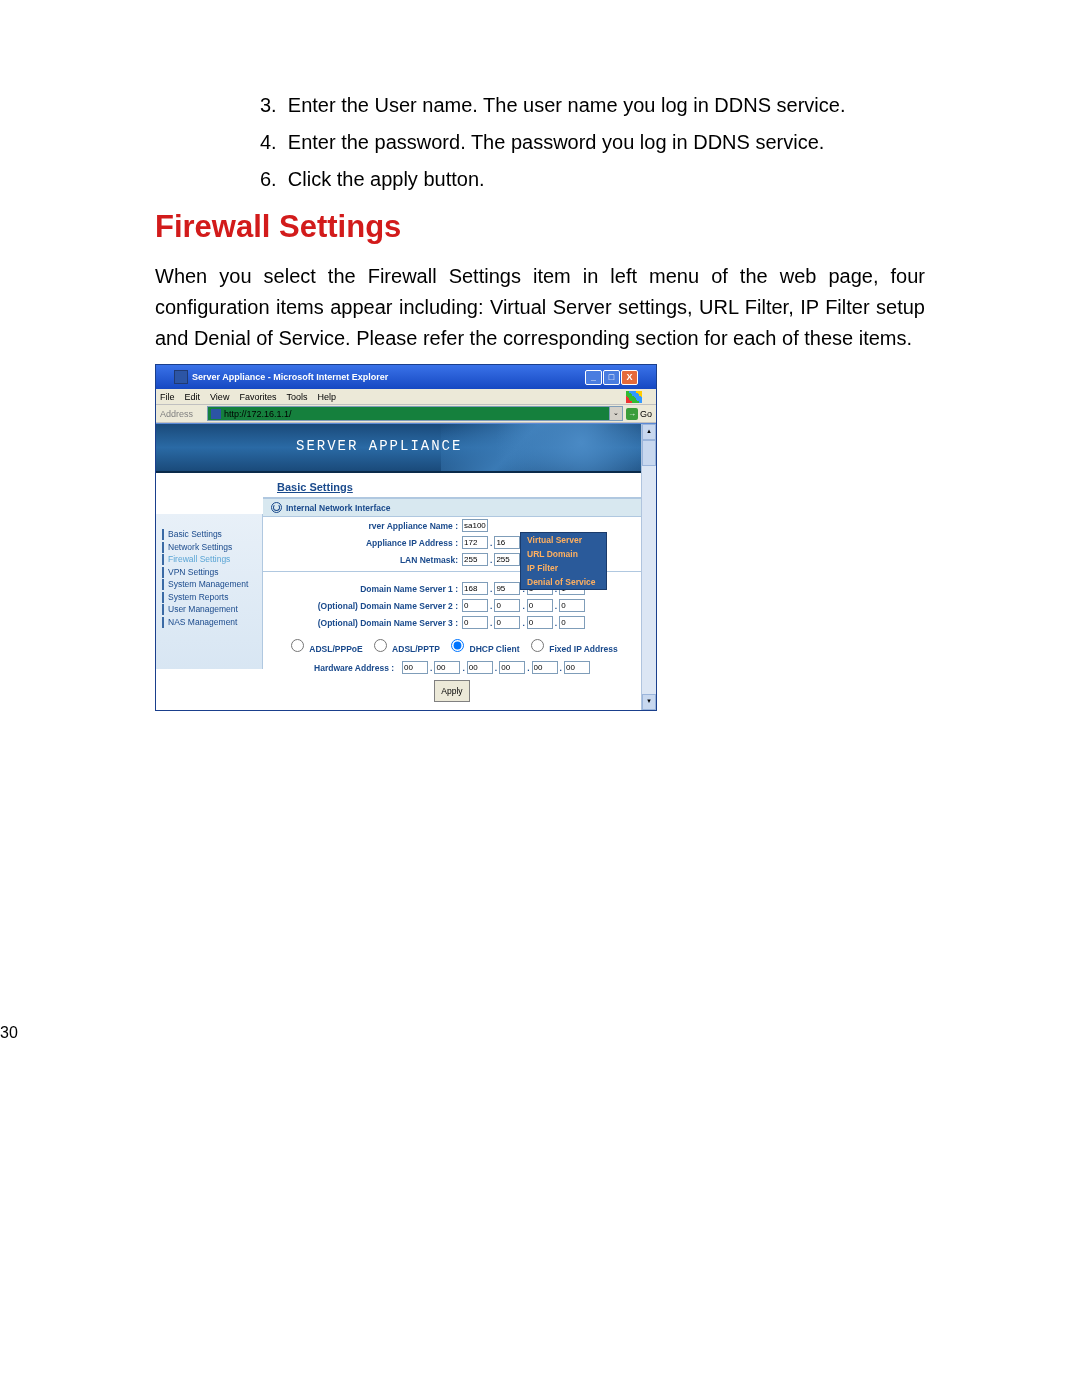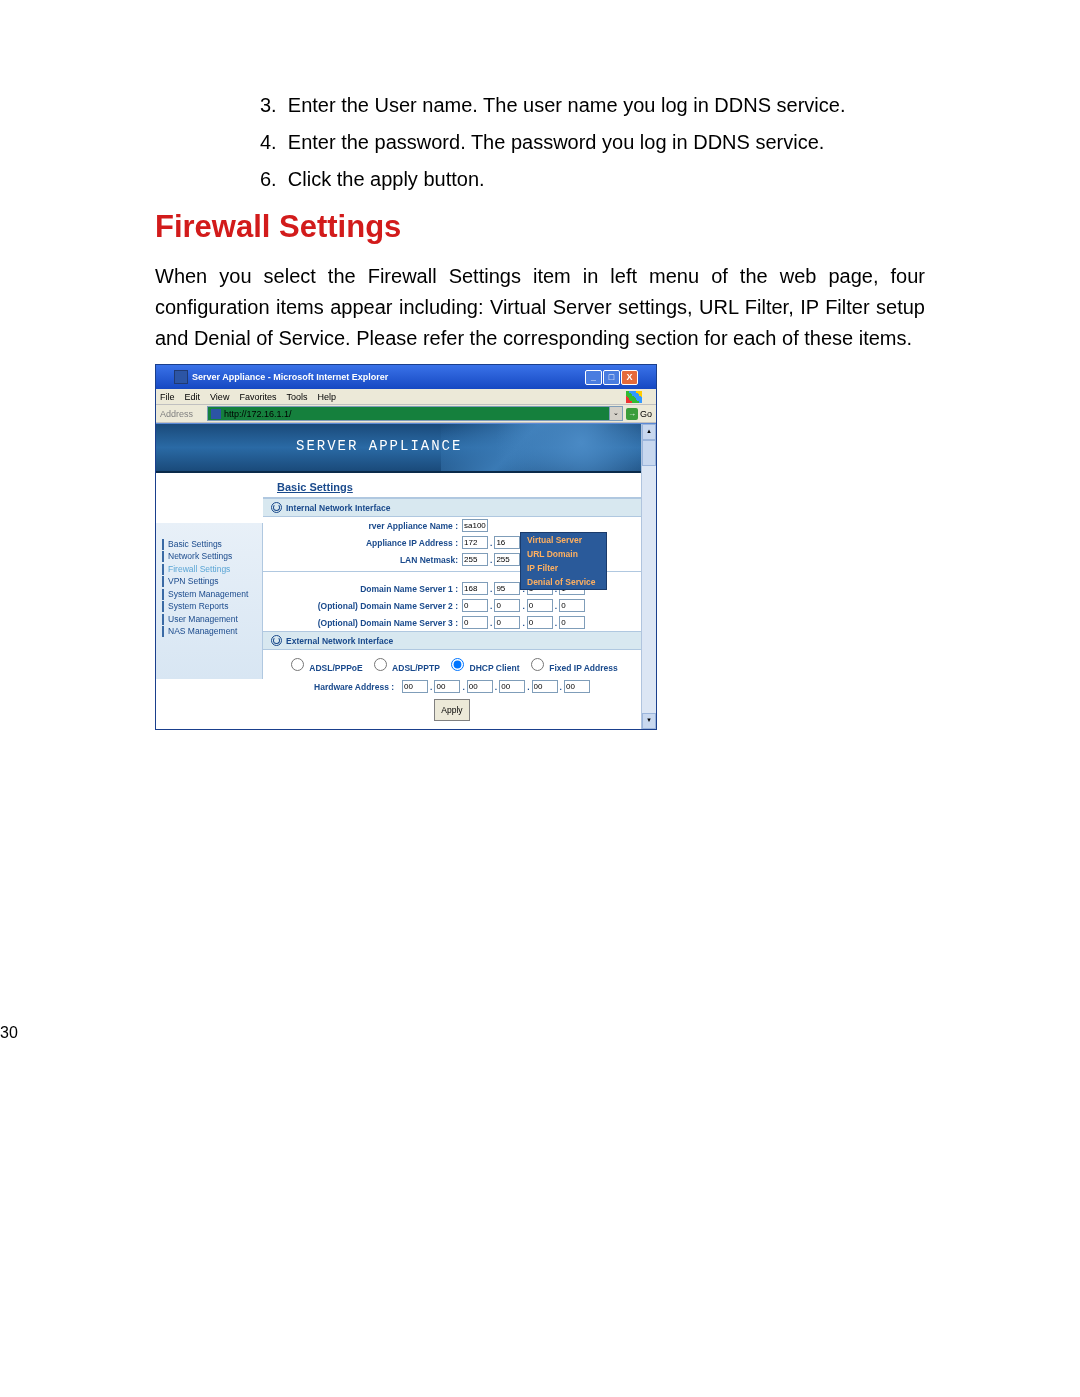--- a/index.html
+++ b/index.html
@@ -181,24 +181,20 @@
             <div class="row">
               <span class="lab">(Optional) Domain Name Server 3 :</span>
               <input type="text" value="0" style="">
                 <span class="dot">.</span>
               <input type="text" value="0" style="">
                 <span class="dot">.</span>
               <input type="text" value="0" style="">
                 <span class="dot">.</span>
               <input type="text" value="0" style="">
             </div>
-            <div class="sect">
-                <span class="ref"></span>
-                <span>External Network Interface</span>
-              </div>
             <div class="radios">
               <label><input type="radio" style=""> <span>ADSL/PPPoE</span></label>
               <label><input type="radio" style=""> <span>ADSL/PPTP</span></label>
               <label><input type="radio" checked="" style=""> <span>DHCP Client</span></label>
               <label><input type="radio" style=""> <span>Fixed IP Address</span></label>
             </div>
             <div class="row" style="justify-content:center">
               <span class="lab" style="width:auto;margin-right:4px">Hardware Address :</span>
               <input type="text" value="00" style="">
                 <span class="dot">.</span>

